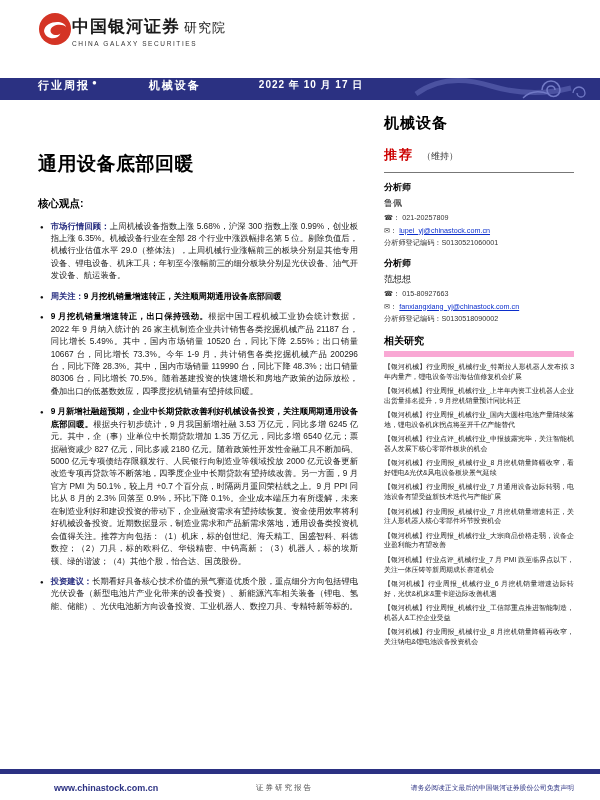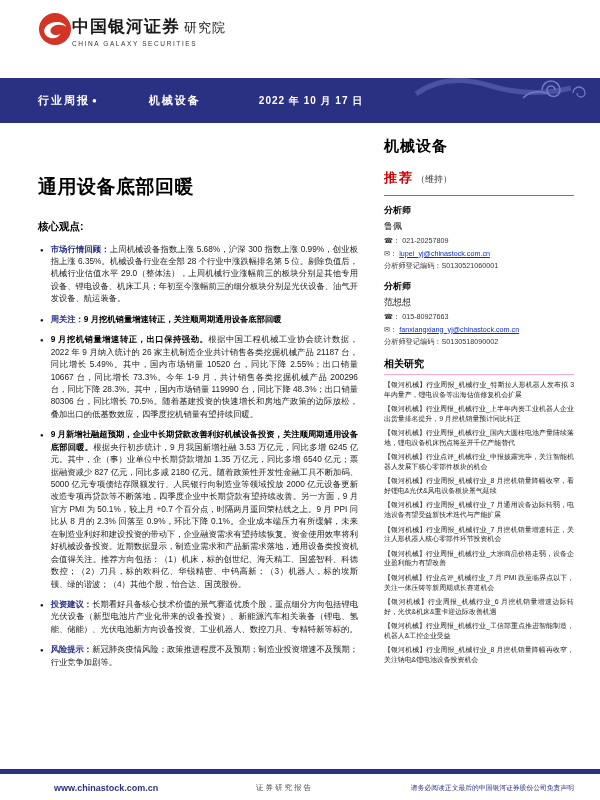--- a/index.html
+++ b/index.html
@@ -6,22 +6,22 @@
   body { background:#e8e8e8; font-family:"Liberation Sans","DejaVu Sans",sans-serif; }
   .page { position:relative; width:600px; height:800px; background:#fff; margin:0 auto; overflow:hidden; }
 
   
   .brand-row { display:flex; align-items:center; padding:12px 0 0 38px; }
   .brand-text .cn-line { font-size:17px; font-weight:bold; color:#1a1a1a; letter-spacing:1px; }
   .brand-text .dept { font-size:13px; font-weight:normal; margin-left:4px; color:#1a1a1a; }
   .brand-text .en-line { font-size:6.5px; letter-spacing:1.6px; color:#333; margin-top:2px; }
 
   
-  .navy-bar { position:relative; margin-top:28px; height:45px; background:#2b3182; color:#fff;
-              display:flex; align-items:center; padding-left:38px; overflow:hidden; }
+  .navy-bar { position:relative; margin-top:28px; height:22px; background:#2b3182; color:#fff;
+              display:flex; align-items:flex-start; padding-left:38px; overflow:hidden; }
   .navy-bar .hb-type { font-size:11px; font-weight:bold; letter-spacing:2px; }
   .navy-bar .hb-dot { font-size:8px; margin-left:2px; }
   .navy-bar .hb-ind { font-size:11px; font-weight:bold; letter-spacing:2px; margin-left:52px; }
   .navy-bar .hb-date { font-size:10px; font-weight:bold; margin-left:58px; letter-spacing:1px; }
   .navy-bar svg { position:absolute; right:4px; top:0; }
 
   
   .content { display:flex; padding:14px 26px 0 38px; }
   .main-col { width:336px; padding-right:16px; }
   .sidebar  { flex:1; padding-left:10px; }
@@ -32,30 +32,30 @@
   .bullet-item { display:flex; margin-bottom:8px; }
   .bullet-item .marker { font-size:6px; color:#111; margin:4px 7px 0 2px; flex:none; }
   .bullet-text { font-size:8.3px; line-height:1.5; color:#1a1a1a; text-align:justify; }
   .lead-navy { font-weight:bold; color:#2b3182; }
   .lead-bold { font-weight:bold; color:#000; }
 
   
   .sb-industry { font-size:15px; font-weight:bold; color:#000; margin:0 0 12px; letter-spacing:1px; }
   .sb-rating { margin-bottom:8px; }
   .sb-rating .rating { font-size:13px; font-weight:bold; color:#cc0000; letter-spacing:2px; }
-  .sb-rating .maintain { font-size:9px; color:#333; margin-left:2px; }
+  .sb-rating .maintain { font-size:9px; color:#333; margin-left:8px; }
   .sb-divider { border-top:1px solid #777; margin:6px 0 8px; }
   .analyst-block { margin-bottom:9px; }
   .analyst-label { font-size:9px; font-weight:bold; color:#000; margin-bottom:3px; }
   .analyst-name { font-size:9px; color:#111; margin-bottom:3px; }
   .analyst-line { font-size:7.2px; color:#333; margin-bottom:2.5px; }
   .analyst-line .icon { margin-right:2px; }
   .analyst-line a { color:#0b2ecb; text-decoration:underline; }
   .related-title { font-size:10px; font-weight:bold; color:#000; margin:10px 0 5px;
-                   border-bottom:1px solid #f9a8d4; padding-bottom:3px; }
+                   border-bottom:6px solid #f9a8d4; padding-bottom:3px; }
   .related-item { font-size:6.9px; line-height:1.42; color:#222; margin-bottom:4.5px; text-align:justify; }
 
   
   .footer-strip { position:absolute; left:0; right:0; bottom:26px; height:5px; background:#2b3182; }
   .footer-row { position:absolute; left:16px; right:0; bottom:7px; display:flex; align-items:center;
                 justify-content:space-between; padding:0 26px 0 38px; }
   .footer-url { font-size:9px; font-weight:bold; color:#2b3182; text-decoration:none; }
   .footer-center { font-size:7.5px; color:#555; letter-spacing:2px; }
   .footer-right { font-size:6.8px; color:#2b3182; }
 </style>
@@ -134,26 +134,20 @@
             </div>
           </div>
 
           <div class="bullet-item">
             <span class="marker">●</span>
             <div class="bullet-text">
               <span class="lead-navy">投资建议：</span><span class="lead-bold"></span><span>长期看好具备核心技术价值的景气赛道优质个股，重点细分方向包括锂电光伏设备（新型电池片产业化带来的设备投资）、新能源汽车相关装备（锂电、氢能、储能）、光伏电池新方向设备投资、工业机器人、数控刀具、专精特新等标的。</span>
             </div>
           </div>
 
-          <div class="bullet-item">
-            <span class="marker">●</span>
-            <div class="bullet-text">
-              <span class="lead-navy">风险提示：</span><span class="lead-bold"></span><span>新冠肺炎疫情风险；政策推进程度不及预期；制造业投资增速不及预期；行业竞争加剧等。</span>
-            </div>
-          </div>
         </div>
     </div>
 
     <div class="sidebar">
       <div class="sb-industry">机械设备</div>
       <div class="sb-rating">
         <span class="rating">推荐</span><span class="maintain">（维持）</span>
       </div>
       <div class="sb-divider"></div>
 

